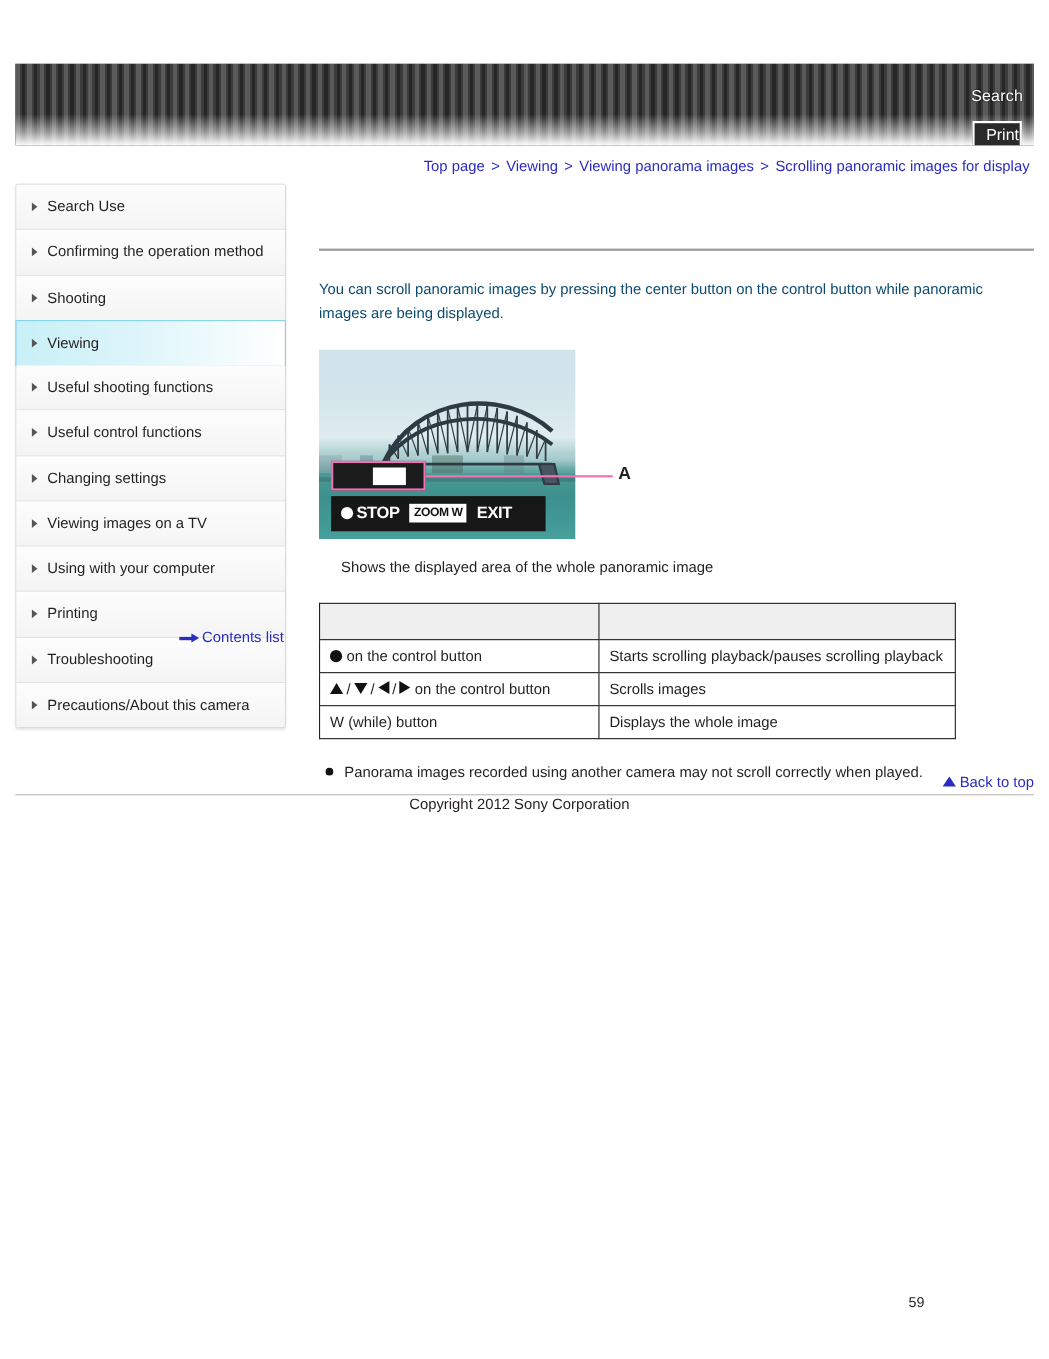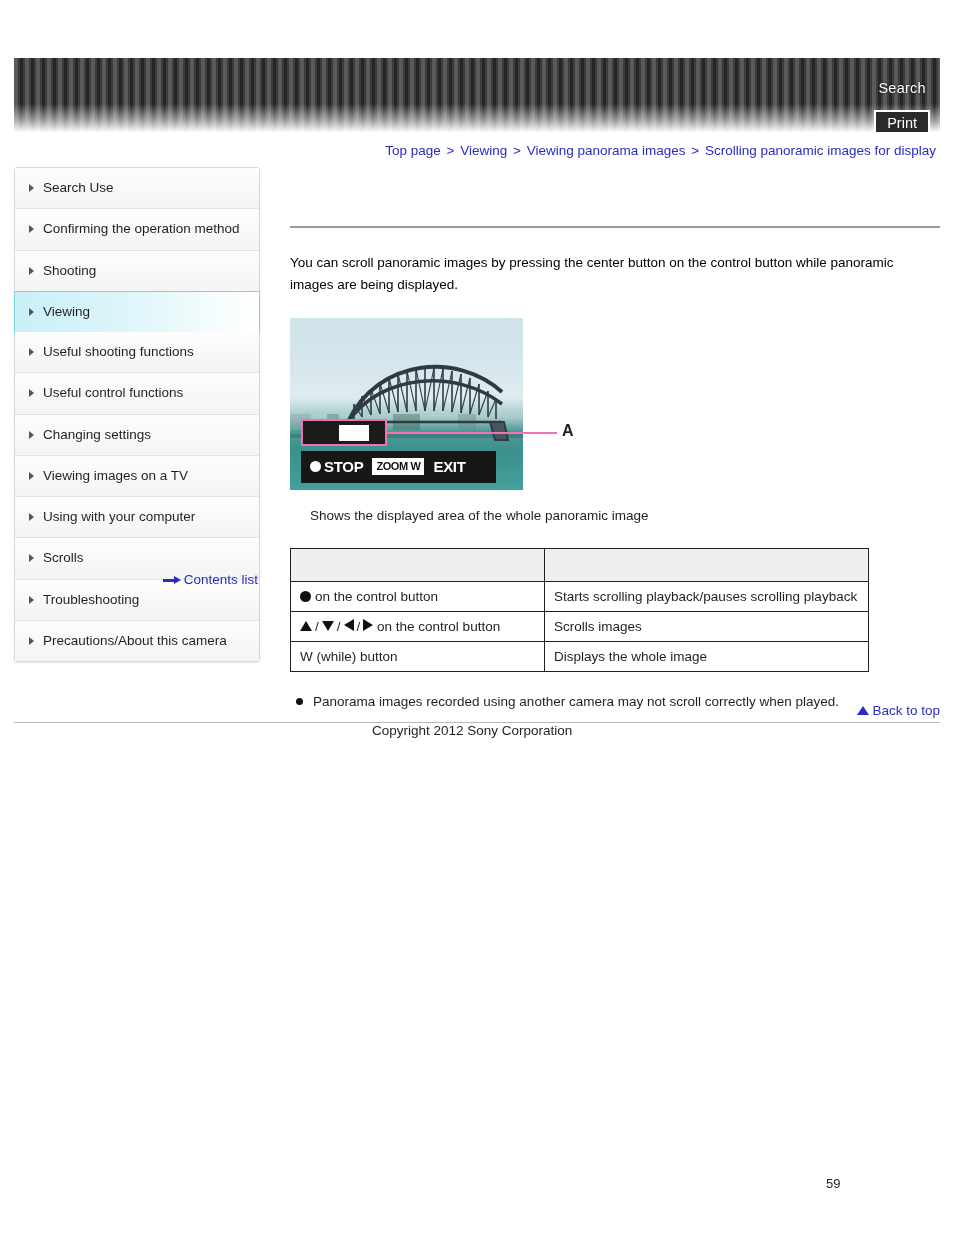--- a/index.html
+++ b/index.html
@@ -46,21 +46,21 @@
     color: #ffffff;
     font-size: 14.5px;
     letter-spacing: 0.2px;
     text-shadow: 0 0 2px rgba(0,0,0,0.9);
   }
   .print-button {
     color: #ffffff;
     font-size: 14.5px;
     background: #2a2a2a;
     border: 2px solid #ffffff;
-    padding: 2px 11px 3px 11px;
+    padding: 2px 1px 3px 11px;
     line-height: 1.25;
     cursor: pointer;
   }
 
   
   .breadcrumb {
     position: absolute;
     right: 18px;
     top: 143px;
     font-size: 13.5px;
@@ -156,21 +156,21 @@
   }
   .content-rule {
     height: 2px;
     background: #9a9a9a;
     margin: 59px 0 0 0;
   }
   .intro-text {
     margin-top: 24px;
     font-size: 13.5px;
     line-height: 1.62;
-    color: #000000;
+    color: #0c4a6e;
     width: 632px;
   }
 
   
   .figure-wrap {
     position: relative;
     margin-top: 22px;
     width: 340px;
     height: 178px;
   }
@@ -458,21 +458,21 @@
   <div class="nav-item">
     <span class="tri"></span>
     <span>Viewing images on a TV</span>
   </div>
   <div class="nav-item">
     <span class="tri"></span>
     <span>Using with your computer</span>
   </div>
   <div class="nav-item">
     <span class="tri"></span>
-    <span>Scrolls</span>
+    <span>Printing</span>
   </div>
   <div class="nav-item">
     <span class="tri"></span>
     <span>Troubleshooting</span>
   </div>
   <div class="nav-item">
     <span class="tri"></span>
     <span>Precautions/About this camera</span>
   </div>
 </div>

